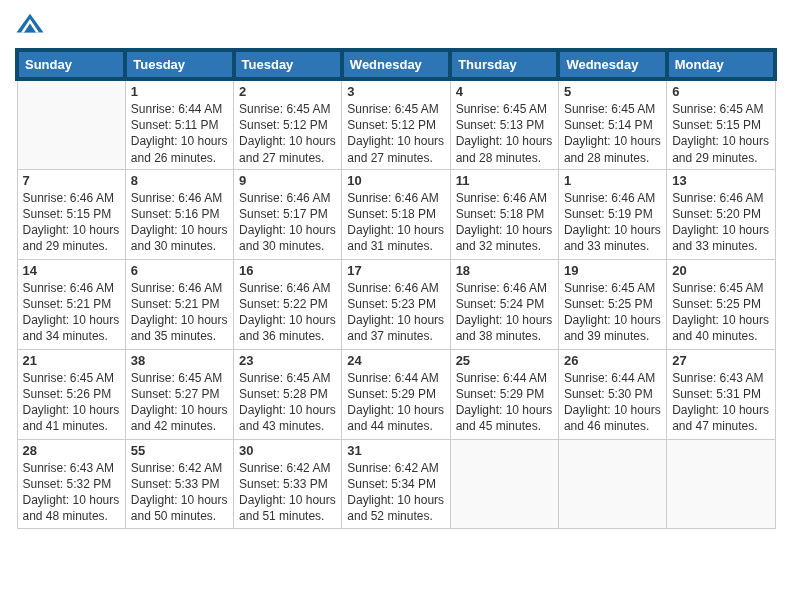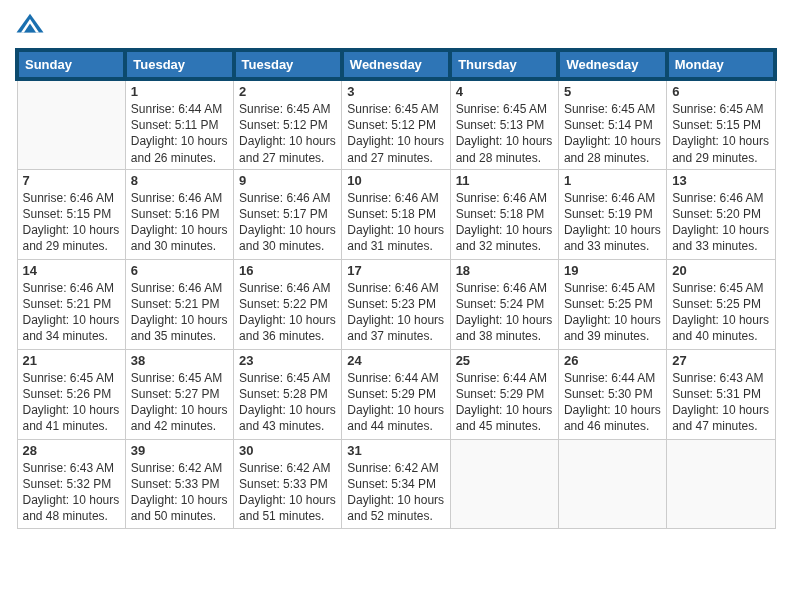--- a/index.html
+++ b/index.html
@@ -326,21 +326,21 @@
         </tr>
         <tr>
           <td>
             <span class="day-num">28</span>
             <div class="cell-info" style="white-space: pre-line;">Sunrise: 6:43 AM
 Sunset: 5:32 PM
 Daylight: 10 hours
 and 48 minutes.</div>
           </td>
           <td>
-            <span class="day-num">39</span>
+            <span class="day-num">55</span>
             <div class="cell-info" style="white-space: pre-line;">Sunrise: 6:42 AM
 Sunset: 5:33 PM
 Daylight: 10 hours
 and 50 minutes.</div>
           </td>
           <td>
             <span class="day-num">30</span>
             <div class="cell-info" style="white-space: pre-line;">Sunrise: 6:42 AM
 Sunset: 5:33 PM
 Daylight: 10 hours

